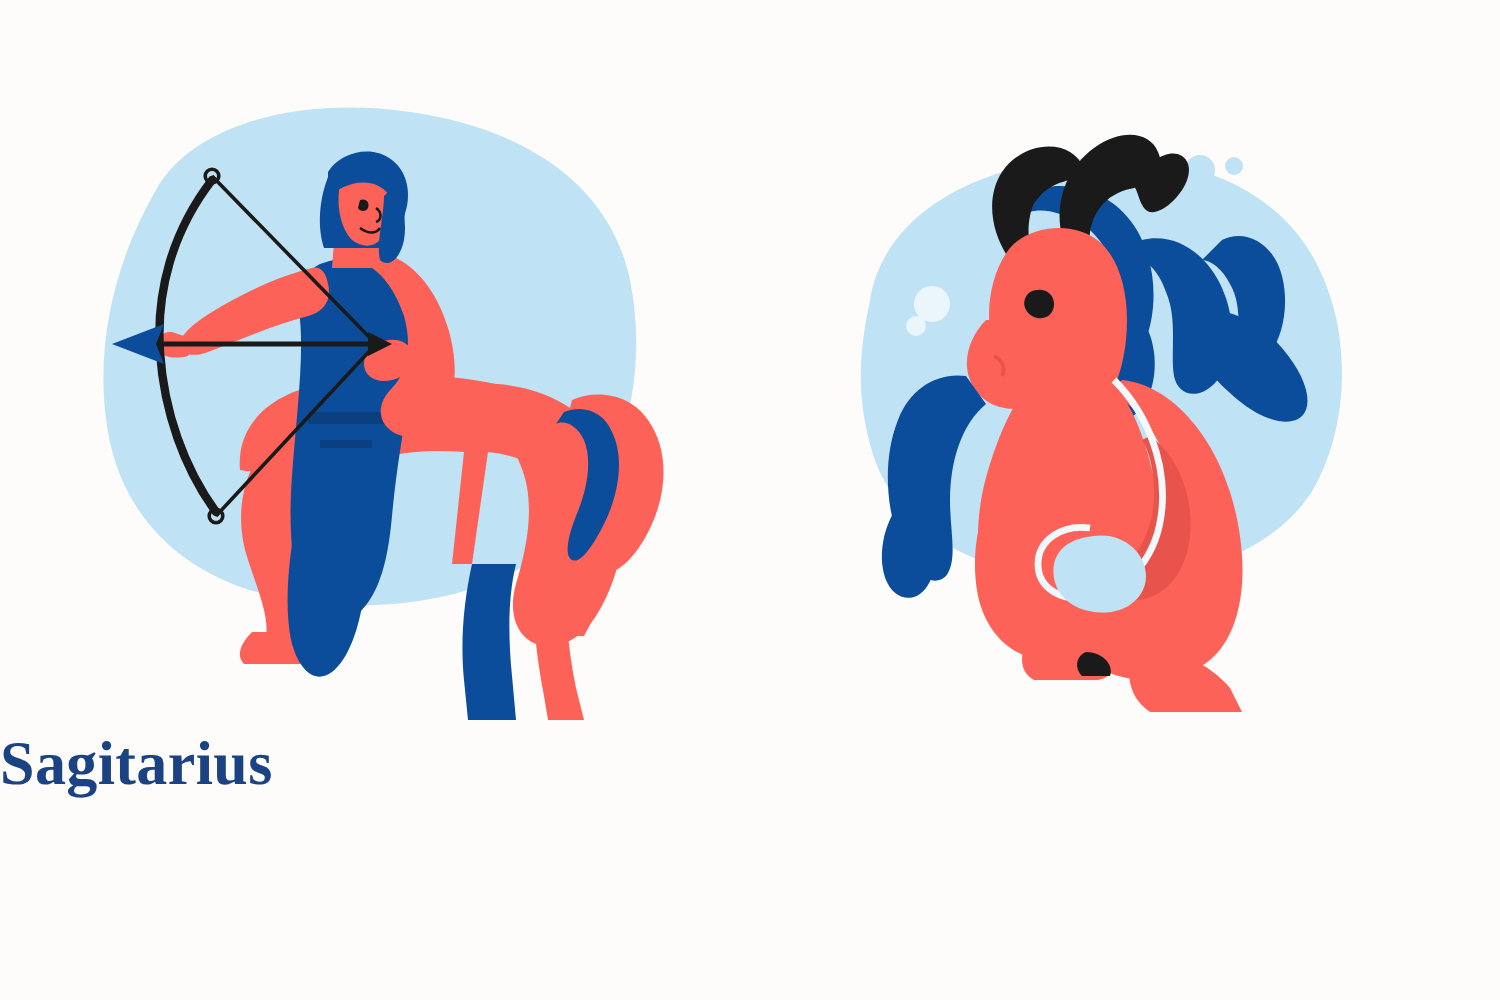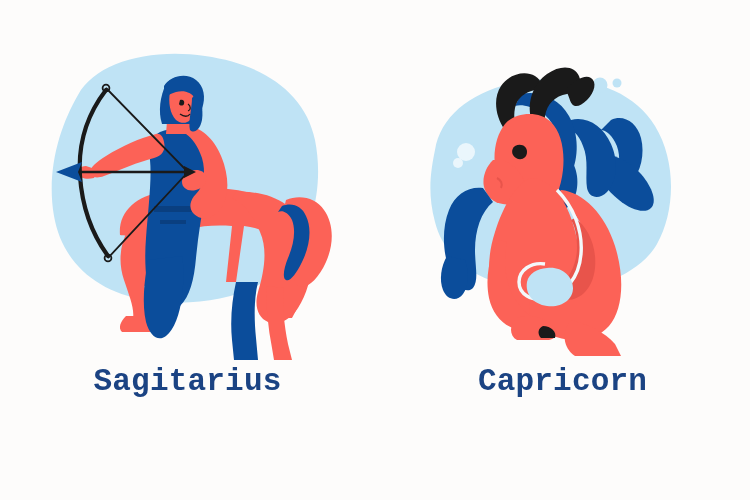--- a/index.html
+++ b/index.html
@@ -48,26 +48,25 @@
   .illus-wrap svg {
     display: block;
     width: 375px;
     height: 360px;
   }
   .sign-label {
     position: absolute;
     top: 362px;
     left: 0;
     width: 375px;
-    text-align: center;
     font-size: 31px;
     font-weight: bold;
     letter-spacing: 0.2px;
     color: #1b4383;
-    font-family: Liberation Mono, monospace;
+    font-family: Liberation Serif, serif;
     line-height: 40px;
   }
 </style>
 </head>
 <body>
 
 <div class="page">
 
   <div class="signs-row">
 
@@ -404,17 +403,16 @@
           <path fill="#1a1a1a" d="M168 326 C 176 326, 182 332, 180 338 L 166 338 C 162 334, 163 328, 168 326 Z"></path>
 
           <path fill="#fc6257" d="M196 320
                    C 212 324, 230 332, 240 344
                    L 246 356
                    L 200 356
                    C 188 348, 186 332, 196 320 Z"></path>
 
         </svg>
       </div>
-      <div class="sign-label">Capricorn</div>
     </div>
 
   </div>
 </div>
 
 </body></html>

